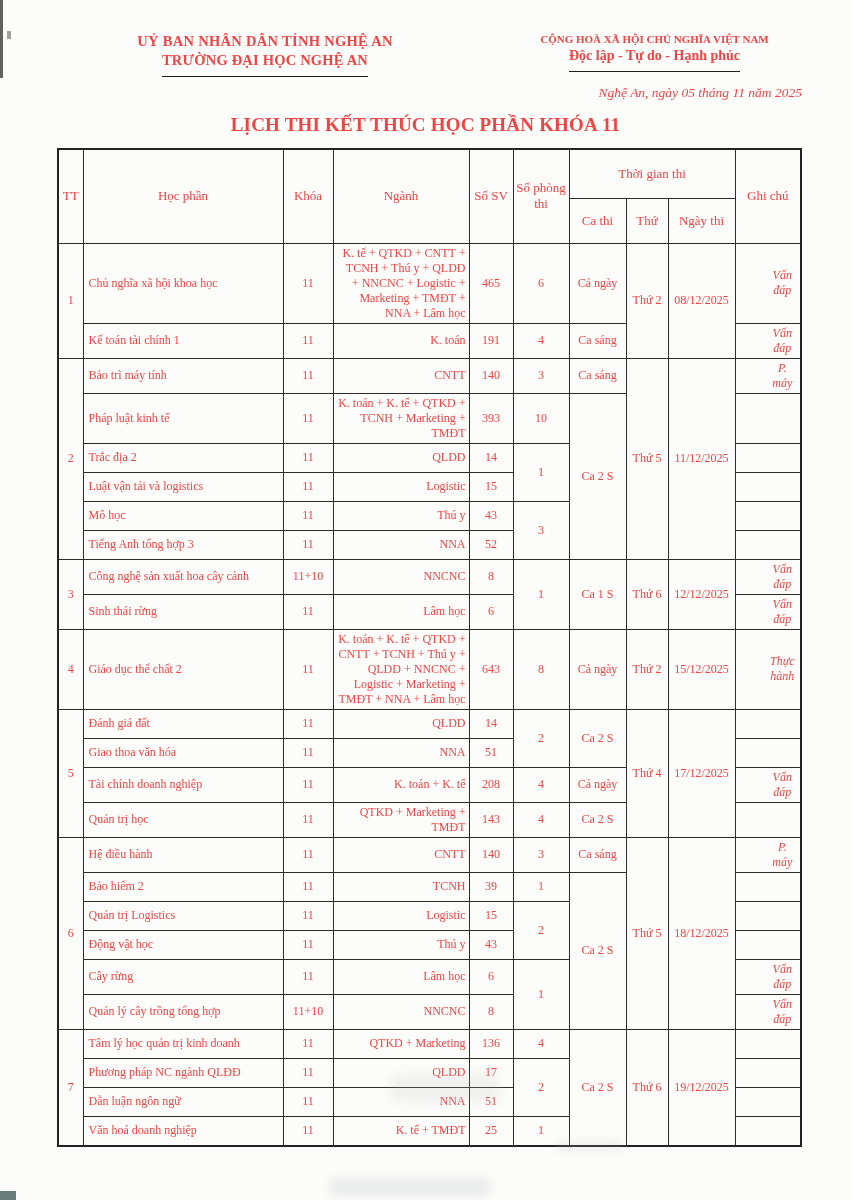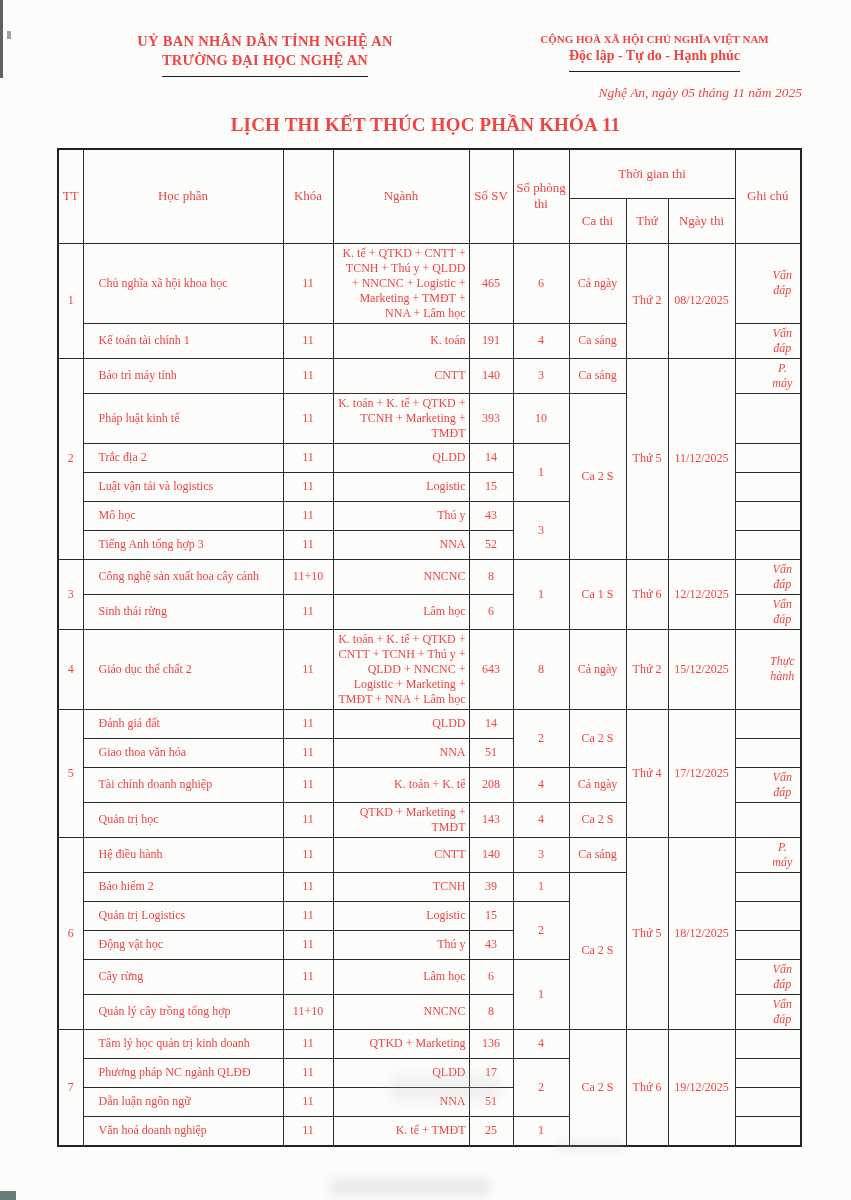--- a/index.html
+++ b/index.html
@@ -45,21 +45,21 @@
   table.sched, table.sched td, table.sched th{border:1px solid #2b2b2b;}
   table.sched{border:2px solid #222;}
   thead th{
     font-size:13px;font-weight:400;
     padding:14px 2px;vertical-align:middle;text-align:center;
     border-bottom:1.5px solid #222;
   }
   thead tr.h1 th{height:20px;}
   tbody td{padding:2px 3px;vertical-align:middle;height:24px;}
   td.c{text-align:center;}
-  td.hp{text-align:left;padding-left:15px;}
+  td.hp{text-align:left;padding-left:5px;}
   td.nganh{text-align:right;margin-left:35px;}
   td.ghi{text-align:center;font-style:italic;padding-left:32px;}
   td.tt{text-align:center;}
   tr.ghead > td{border-top:1.6px solid #222;}
   tr.sub > td{border-top:1px dashed #4a4a4a;}
 </style>
 </head>
 <body>
 
 <div class="page">

